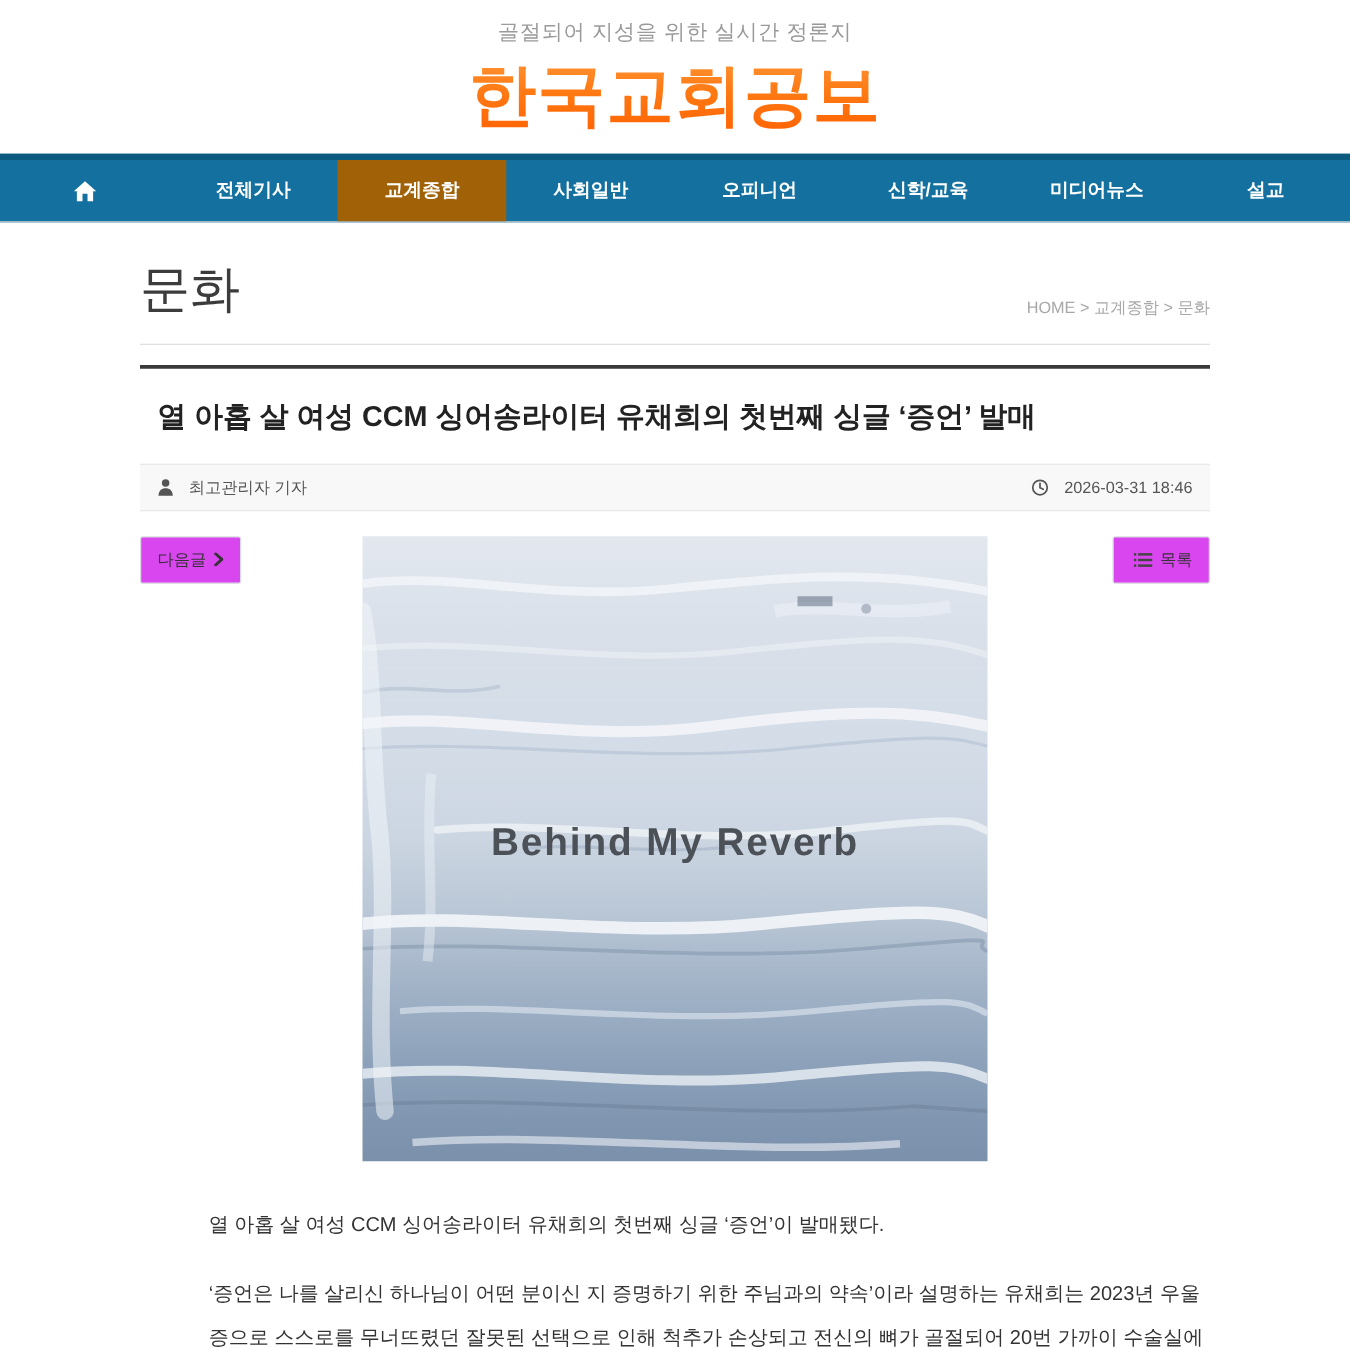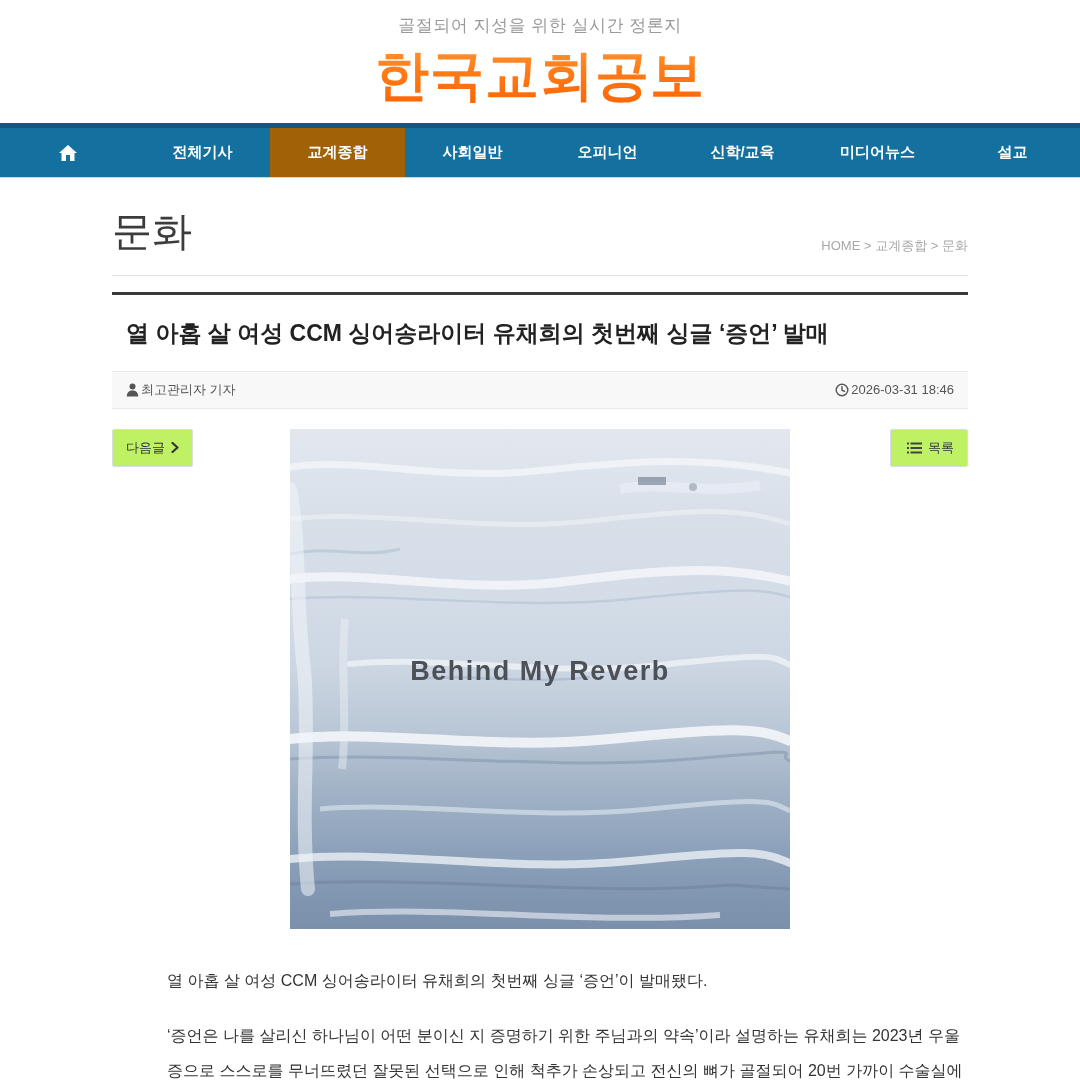--- a/index.html
+++ b/index.html
@@ -77,31 +77,31 @@
     border-top: 1px solid #e9e9e9;
     border-bottom: 1px solid #e9e9e9;
     height: 38px;
     display: flex;
     align-items: center;
     justify-content: space-between;
     padding: 0 14px;
     font-size: 13px;
     color: #555555;
   }
-  .byline-left, .byline-right { display: flex; align-items: center; gap: 2px; justify-content: space-between; }
+  .byline-left, .byline-right { display: flex; align-items: center; gap: 12px; justify-content: space-between; }
 
   
   .media-row { position: relative; margin-top: 20px; min-height: 500px; }
   .side-btn {
     position: absolute;
     top: 0;
     display: inline-flex;
     align-items: center;
     gap: 6px;
-    background: #bef264;
+    background: #d946ef;
     border: 1px solid #d9dce1;
     border-radius: 2px;
     padding: 9px 13px;
     font-size: 13px;
     color: #333333;
     cursor: pointer;
   }
   .side-btn.prev { left: 0; }
   .side-btn.list { right: 0; padding-left: 16px; }
 
@@ -114,21 +114,21 @@
       #ccd6e2 48%, #bac7d6 60%, #a2b3c7 72%,
       #8da2ba 84%, #8095b0 94%, #7b90ab 100%);
     overflow: hidden;
   }
   .cover svg.texture { position: absolute; inset: 0; }
   .cover-title {
     position: absolute;
     top: 45.5%;
     width: 100%;
     text-align: center;
-    font-size: 27px;
+    font-size: 31px;
     font-weight: bold;
     letter-spacing: 1.5px;
     color: #4c5158;
   }
 
   
   .article-body {
     margin-top: 34px;
     padding-left: 55px;
     font-size: 16px;

